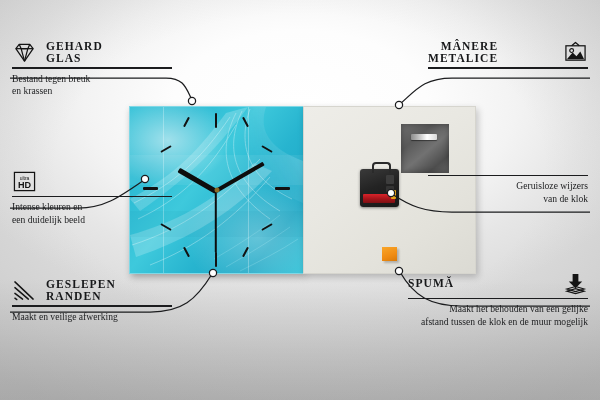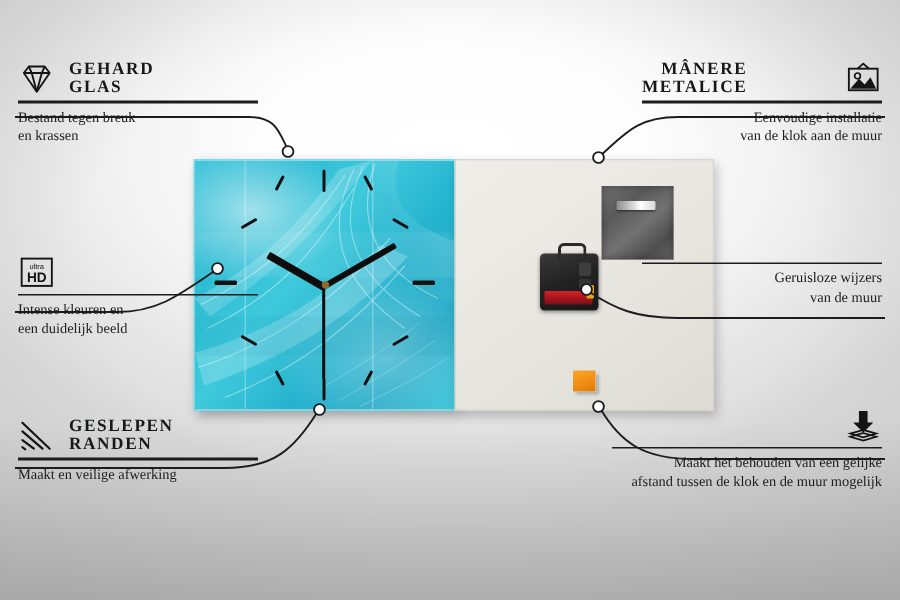--- a/index.html
+++ b/index.html
@@ -249,33 +249,32 @@
         <span>METALICE</span>
       </div>
       <svg class="ico" viewBox="0 0 26 24">
         <path d="M9,5 L13,1.5 L17,5" fill="none" stroke="#141414" stroke-width="1.3" stroke-linejoin="round"></path>
         <rect x="3" y="5" width="20" height="15" fill="none" stroke="#141414" stroke-width="1.3"></rect>
         <path d="M4,19 L10,12 L14,16 L18,11 L22,19 Z" fill="#141414"></path>
         <circle cx="9" cy="10" r="2" fill="none" stroke="#141414" stroke-width="1.2"></circle>
       </svg>
     </div>
     <div class="rule"></div>
-    <div class="desc">Eenvoudige installatie
-van de klok aan de muur</div>
   </div>
 
   <div class="callout right" style="left:428px;top:172px;width:160px">
     <div class="rule"></div>
     <div class="desc">Geruisloze wijzers
-van de muur</div>
+van de klok</div>
   </div>
 
   <div class="callout right" style="left:408px;top:272px;width:180px">
     <div class="head">
       <div class="titles">
+        <span>SPUMĂ</span>
       </div>
       <svg class="ico" viewBox="0 0 26 24">
         <path d="M10,2 L16,2 L16,10 L20,10 L13,17 L6,10 L10,10 Z" fill="#141414"></path>
         <path d="M13,17.4 L22,20 L13,22.6 L4,20 Z" fill="none" stroke="#141414" stroke-width="1.2"></path>
         <path d="M13,15.2 L22,17.8 L13,20.4 L4,17.8 Z" fill="none" stroke="#141414" stroke-width="1.2"></path>
       </svg>
     </div>
     <div class="rule"></div>
     <div class="desc">Maakt het behouden van een gelijke
 afstand tussen de klok en de muur mogelijk</div>

